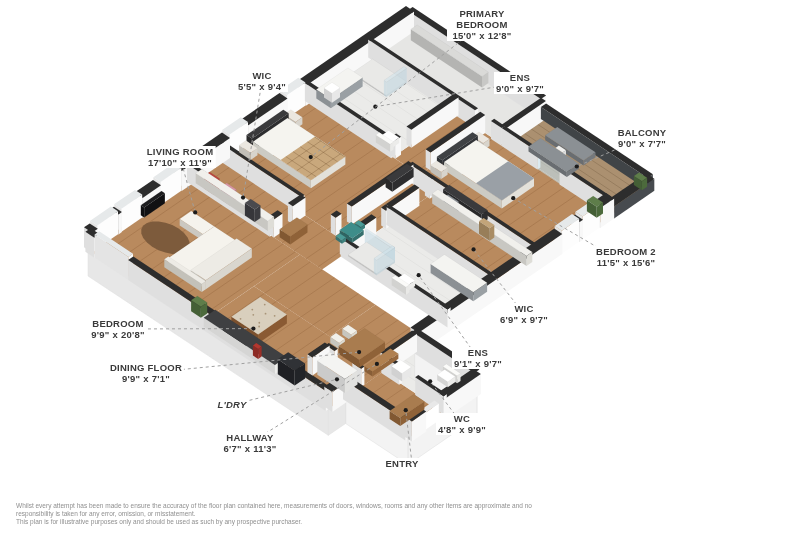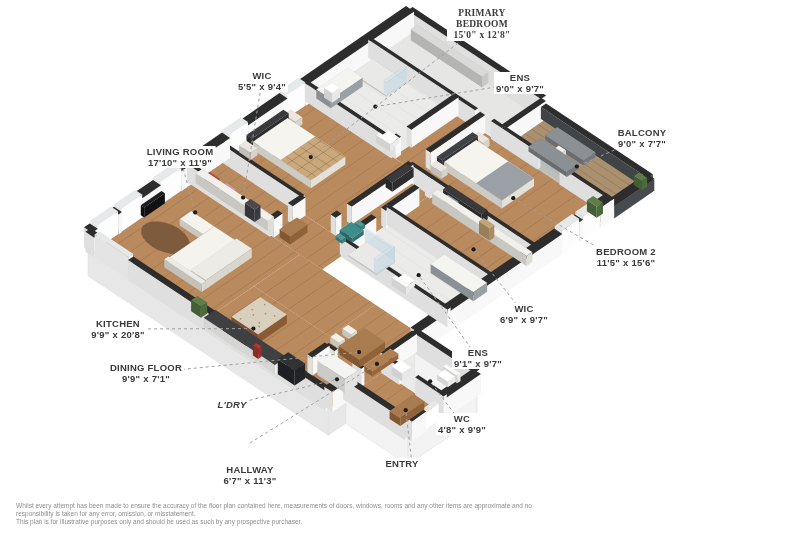--- a/index.html
+++ b/index.html
@@ -2,21 +2,21 @@
 <html><head>
 <meta charset="utf-8">
 <style>
   html,body{margin:0;padding:0;background:#fff;}
   #stage{position:relative;width:793px;height:560px;background:#ffffff;overflow:hidden;
          font-family:"Liberation Sans",sans-serif;}
   #plan{position:absolute;left:0;top:0;}
   .rlabel{position:absolute;transform:translateX(-50%);text-align:center;background:#ffffff;
           padding:0 2px;color:#3a3a3a;font-weight:bold;font-size:9.5px;line-height:11px;
           letter-spacing:.25px;white-space:nowrap;}
-  .rlabel.wrap{white-space:normal;width:66px;font-family:Liberation Serif, serif;}
+  .rlabel.wrap{white-space:normal;width:66px;}
   .rdims{font-weight:bold;}
   #footer{position:absolute;left:16px;top:499px;width:560px;color:#3a3a3a;}
   .addr{font-size:9px;line-height:11px;letter-spacing:.2px;}
   .area{font-size:9px;line-height:11px;letter-spacing:.2px;}
   .disc{margin-top:3px;font-size:6.5px;line-height:8px;color:#8f8f8f;width:540px;}
 </style>
 </head>
 <body>
 
 <div id="stage">
@@ -560,31 +560,31 @@
         <line x1="262" y1="81" x2="243.05" y2="197.55" stroke="#a0a0a0" stroke-width="1" stroke-dasharray="3,3"></line>
         <circle cx="243.05" cy="197.55" r="2.1" fill="#1c1c1c"></circle>
       </g>
     </svg>
   <div id="labels">
       <div class="rlabel" style="left: 180px; top: 146px;">
         <div class="rname">LIVING ROOM</div>
         <div class="rdims">17'10" x 11'9"</div>
       </div>
       <div class="rlabel" style="left: 118px; top: 318px;">
-        <div class="rname">KITCHEN</div>
+        <div class="rname">BEDROOM</div>
         <div class="rdims">9'9" x 20'8"</div>
       </div>
       <div class="rlabel" style="left: 146px; top: 362px;">
         <div class="rname">DINING FLOOR</div>
         <div class="rdims">9'9" x 7'1"</div>
       </div>
       <div class="rlabel" style="left: 232px; top: 399px; font-style: italic;">
         <div class="rname">L'DRY</div>
       </div>
-      <div class="rlabel" style="left: 250px; top: 432px; margin-top: 32px;">
+      <div class="rlabel" style="left: 250px; top: 432px;">
         <div class="rname">HALLWAY</div>
         <div class="rdims">6'7" x 11'3"</div>
       </div>
       <div class="rlabel" style="left: 402px; top: 458px;">
         <div class="rname">ENTRY</div>
       </div>
       <div class="rlabel" style="left: 462px; top: 413px;">
         <div class="rname">WC</div>
         <div class="rdims">4'8" x 9'9"</div>
       </div>

